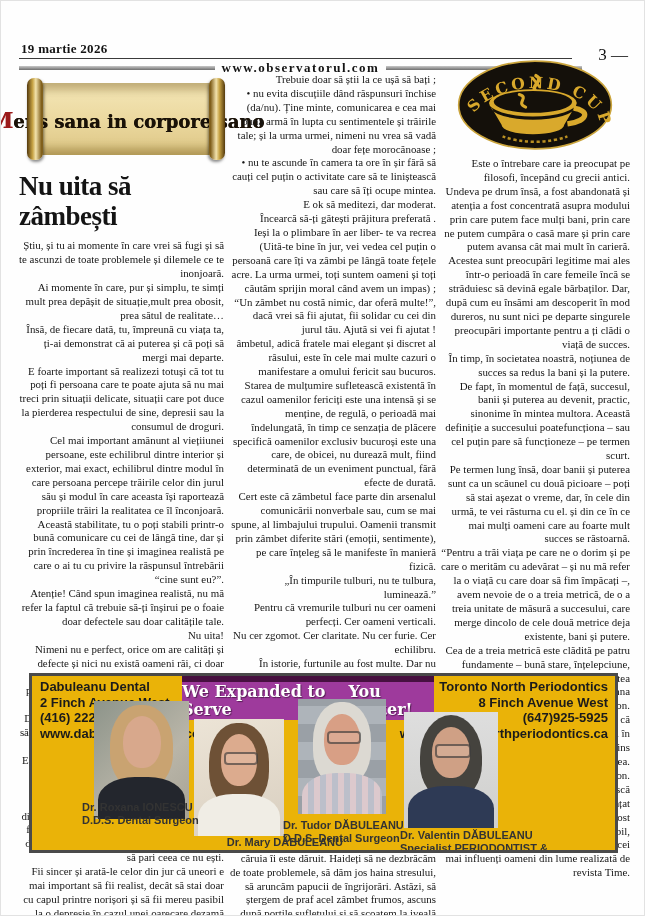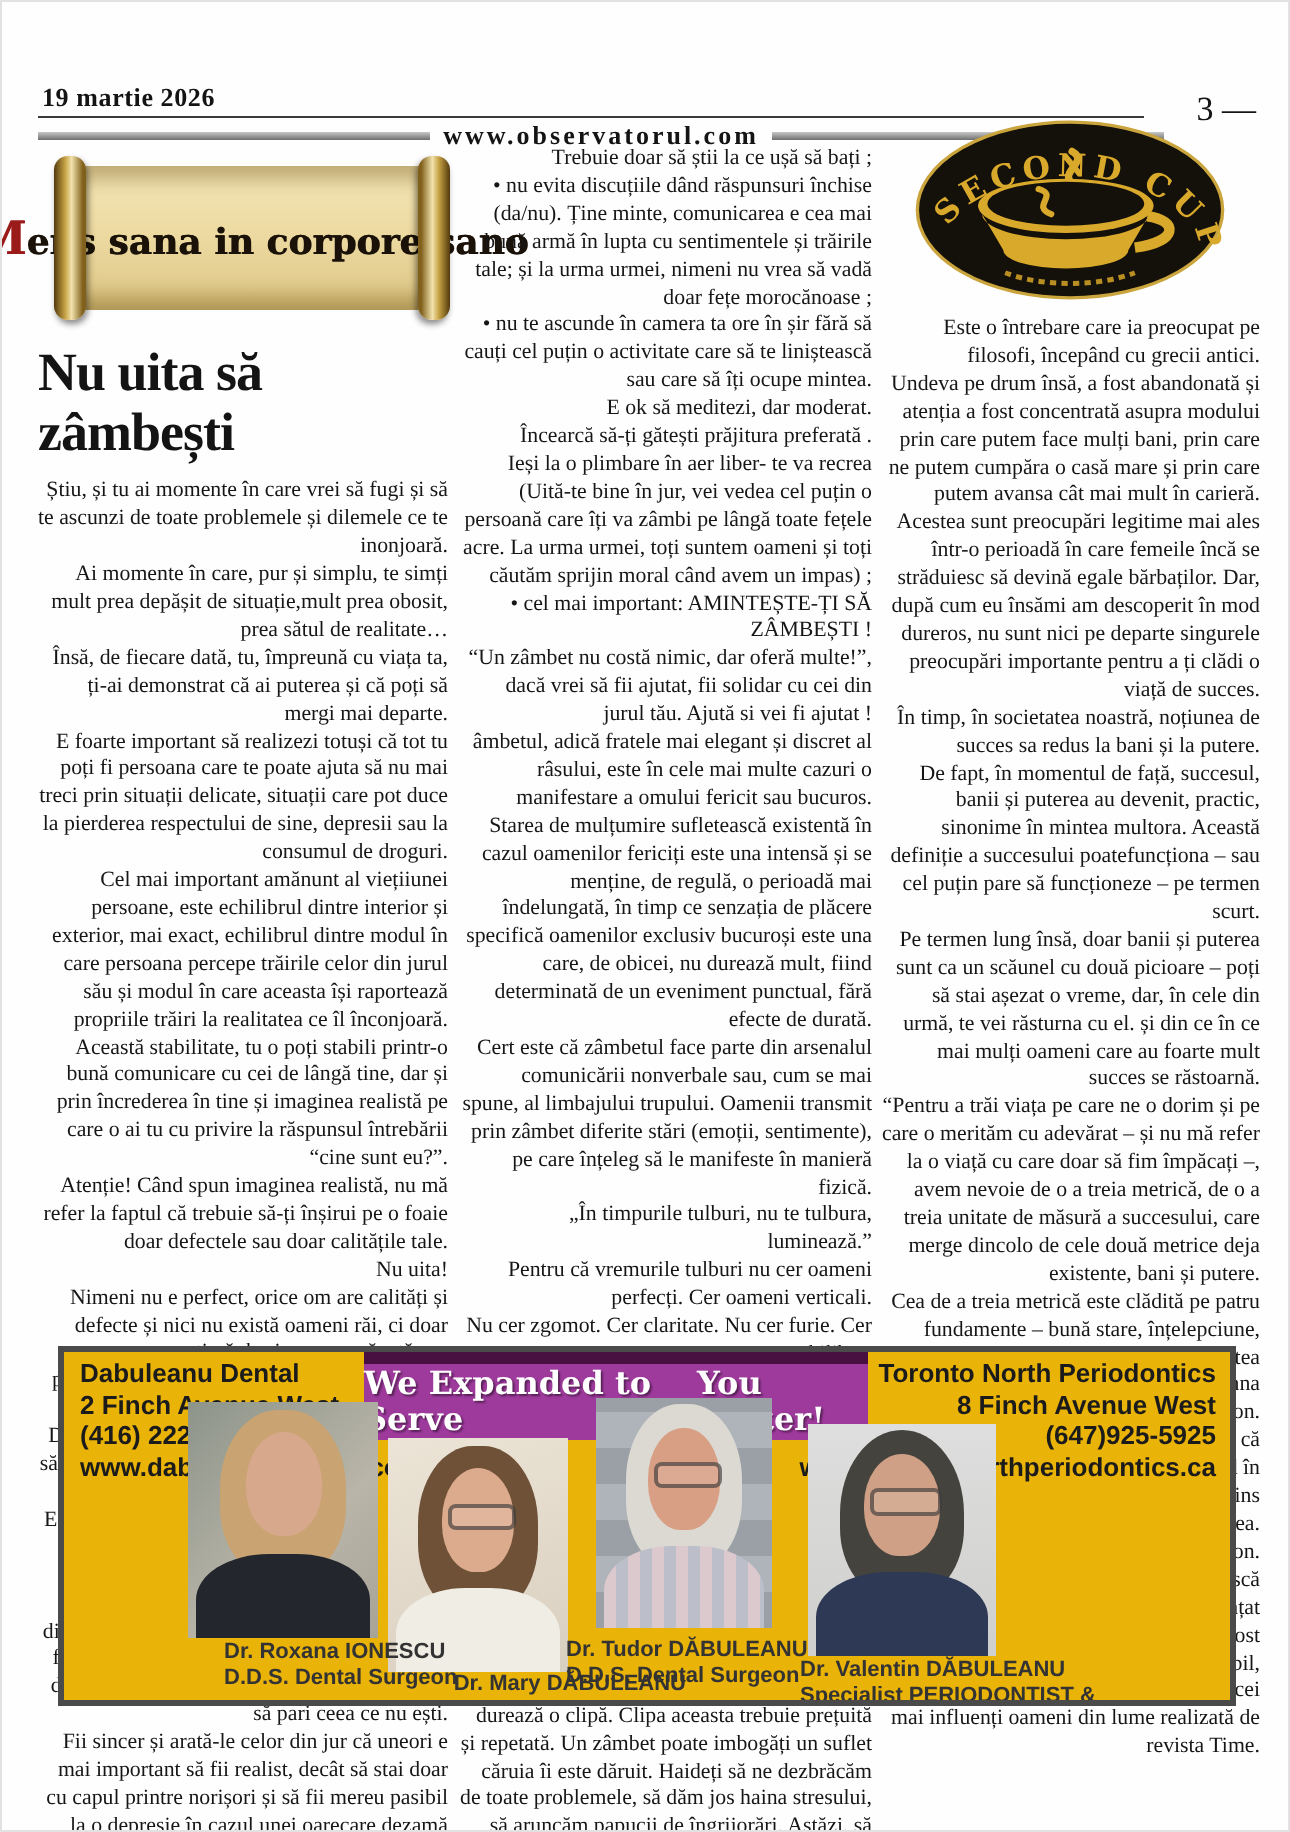--- a/index.html
+++ b/index.html
@@ -105,21 +105,20 @@
   </div>
 
   <div class="col col2">
     <div class="body-text">
         <p>Trebuie doar să știi la ce ușă să bați ;</p>
         <p>• nu evita discuțiile dând răspunsuri închise (da/nu). Ține minte, comunicarea e cea mai bună armă în lupta cu sentimentele și trăirile tale; și la urma urmei, nimeni nu vrea să vadă doar fețe morocănoase ;</p>
         <p>• nu te ascunde în camera ta ore în șir fără să cauți cel puțin o activitate care să te liniștească sau care să îți ocupe mintea.</p>
         <p>E ok să meditezi, dar moderat.</p>
         <p>Încearcă să-ți gătești prăjitura preferată .</p>
         <p>Ieși la o plimbare în aer liber- te va recrea (Uită-te bine în jur, vei vedea cel puțin o persoană care îți va zâmbi pe lângă toate fețele acre. La urma urmei, toți suntem oameni și toți căutăm sprijin moral când avem un impas) ;</p>
-        <p>• cel mai important: AMINTEȘTE-ȚI SĂ ZÂMBEȘTI !</p>
         <p>“Un zâmbet nu costă nimic, dar oferă multe!”, dacă vrei să fii ajutat, fii solidar cu cei din jurul tău.  Ajută si vei fi ajutat !</p>
         <p>âmbetul, adică fratele mai elegant și discret al râsului, este în cele mai multe cazuri o manifestare a omului fericit sau bucuros.</p>
         <p>Starea de mulțumire sufletească existentă în cazul oamenilor fericiți este una intensă și se menține, de regulă, o perioadă mai îndelungată, în timp ce senzația de plăcere specifică oamenilor exclusiv bucuroși este una care, de obicei, nu durează mult, fiind determinată de un eveniment punctual, fără efecte de durată.</p>
         <p>Cert este că zâmbetul face parte din arsenalul comunicării nonverbale sau, cum se mai spune, al limbajului trupului. Oamenii transmit prin zâmbet diferite stări (emoții, sentimente), pe care înțeleg să le manifeste în manieră fizică.</p>
         <p>„În timpurile tulburi, nu te tulbura, luminează.”</p>
         <p>Pentru că vremurile tulburi nu cer oameni perfecți. Cer oameni verticali.</p>
         <p>Nu cer zgomot. Cer claritate. Nu cer furie. Cer echilibru.</p>
         <p>În istorie, furtunile au fost multe. Dar nu furtuna a scris istoria, ci cei care au rămas aprinși în ea. Lumina nu înseamnă agresivitate. Înseamnă minte limpede, inimă dreaptă și pas hotărât.</p>
         <p>ntr-o lume în care uităm să zâmbim, suntem mereu încruntați, parcă și natura uită să își arate frumusețea, atunci când chipul se întunecă și ai nevoie măcar de un surâs din partea ei.</p>
         <p>Chiar dacă nu conștientizăm, în spatele unui zâmbet se ascund mii de amintiri, chiar dacă el durează o clipă. Clipa aceasta trebuie prețuită și repetată. Un zâmbet poate imbogăți un suflet căruia îi este dăruit. Haideți să ne dezbrăcăm de toate problemele, să dăm jos haina stresului, să aruncăm papucii de îngrijorări. Astăzi, să ștergem de praf acel zâmbet frumos, ascuns după porțile sufletului și să scoatem la iveală acea față senină, inocentă. Fiecare chip zâmbitor este plin de profunzime, inocență și molipsește pe oricine.</p>
@@ -206,21 +205,21 @@
       <div class="p-glasses"></div>
     </div>
     <div class="photo" style="left:372px;top:36px;width:94px;height:116px;">
       <div class="p-bg" style="background:linear-gradient(180deg,#dedede,#cfcfcd);"></div>
       <div class="p-hair" style="background:#45433e;border-radius:50% 50% 42% 42%;"></div>
       <div class="p-face" style="background:#cfa085;"></div>
       <div class="p-body" style="background:#2e3a55;"></div>
       <div class="p-glasses"></div>
     </div>
 
-    <div class="caption" style="left:50px;top:144px;width:135px;margin-left:30px;">
+    <div class="caption" style="left:50px;top:125px;width:135px;">
       <div>Dr. Roxana IONESCU</div>
       <div>D.D.S. Dental Surgeon</div>
     </div>
     <div class="caption" style="left:141px;top:160px;width:170px;text-align:right;">
       <div>Dr. Mary DĂBULEANU</div>
       <div>Specialist ENDODONTIST</div>
     </div>
     <div class="caption" style="left:251px;top:143px;width:160px;">
       <div>Dr. Tudor DĂBULEANU</div>
       <div>D.D.S. Dental Surgeon</div>

